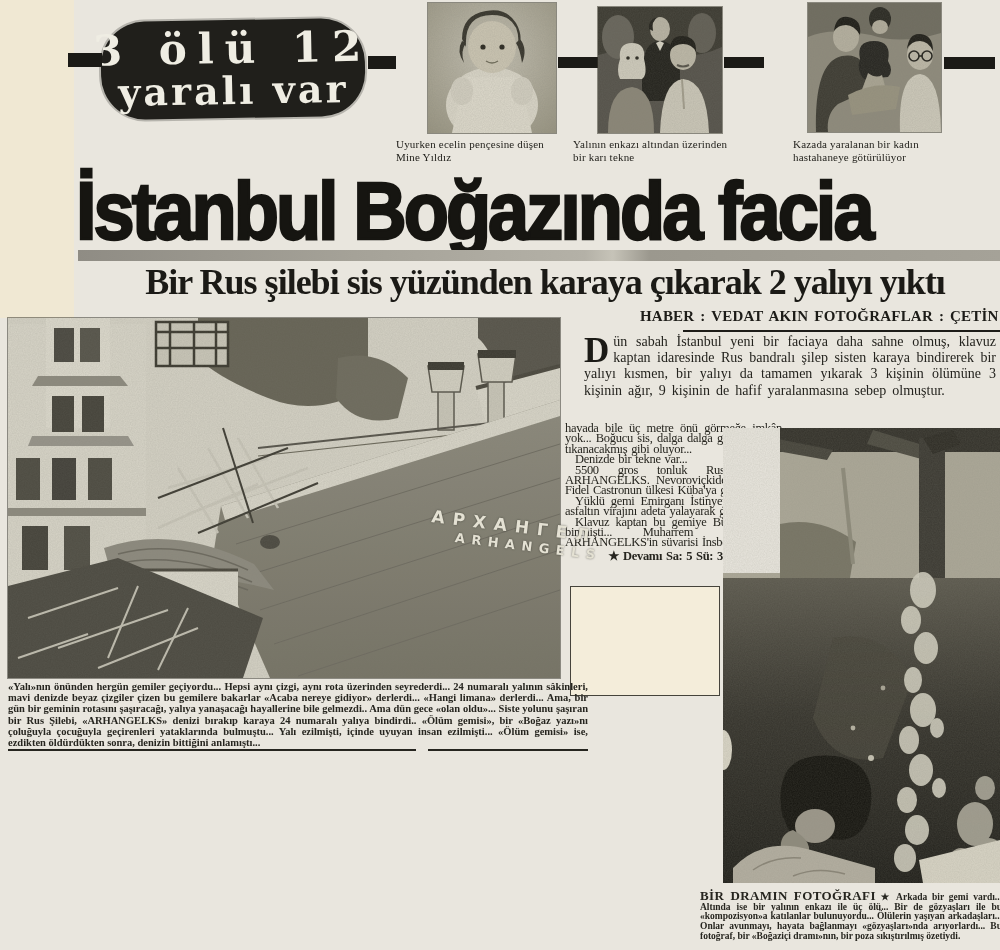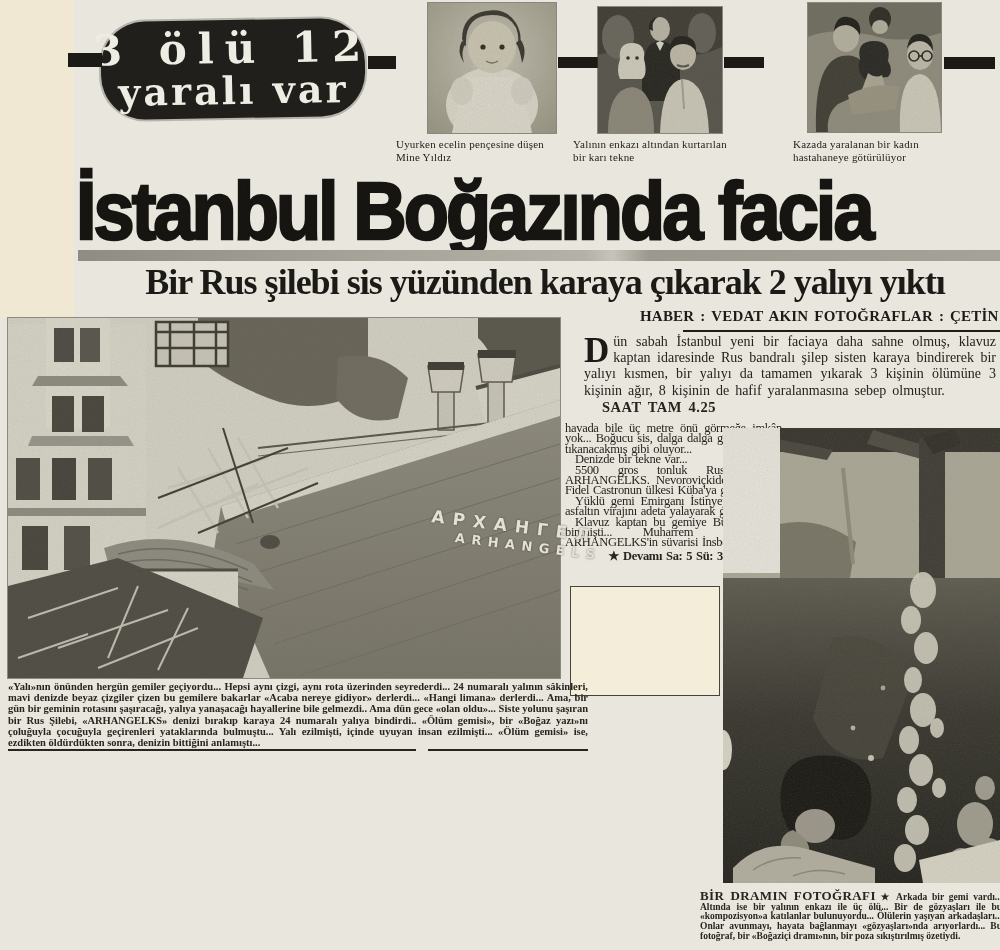--- a/index.html
+++ b/index.html
@@ -186,21 +186,21 @@
     <circle cx="39" cy="51" r="1.8" fill="#2a2820"></circle>
 
   <ellipse cx="85" cy="48" rx="13" ry="15" fill="#bdb8a7"></ellipse>
   <path d="M72,44 q0,-16 13,-15 q14,1 13,16 q-4,-8 -13,-8 q-9,0 -13,7z" fill="#1f1e18"></path>
   <path d="M79,58 q6,3 12,0" stroke="#57544a" stroke-width="2" fill="none"></path>
   <path d="M62,126 q2,-52 23,-54 q24,2 26,54z" fill="#cbc7b8"></path>
   <path d="M84,72 l2,30" stroke="#a29d8c" stroke-width="2"></path>
   <rect width="124" height="126" filter="url(#grain2)"></rect>
 </svg>
 <div class="abs pcap" style="left:573px;top:138px;width:175px">
-  <div>Yalının enkazı altından kurtarılan</div>
+  <div>Yalının enkazı altından üzerinden</div>
   <div>bir karı tekne</div>
 </div>
 
 <svg class="abs tphoto" style="left:808px;top:3px" width="133" height="129" viewBox="0 0 133 129">
   <defs>
     <filter id="grain3">
         <feTurbulence type="fractalNoise" baseFrequency="0.9" numOctaves="2"></feTurbulence>
       <feColorMatrix type="matrix" values="0 0 0 0 .2 0 0 0 0 .2 0 0 0 0 .17 0 0 0 .22 0"></feColorMatrix>
       </filter>
   </defs>
@@ -232,22 +232,21 @@
   <div>hastahaneye götürülüyor</div>
 </div>
 
 <div class="abs headline">İstanbul Boğazında facia</div>
 <div class="abs graybar"></div>
 <div class="abs subheadline">Bir Rus şilebi sis yüzünden karaya çıkarak 2 yalıyı yıktı</div>
 <div class="abs byline">HABER : VEDAT AKIN FOTOĞRAFLAR : ÇETİN ŞENCAN</div>
 <div class="abs byline-rule"></div>
 
 <div class="abs story">
-  <p><span class="dropcap">D</span><span>ün sabah İstanbul yeni bir faciaya daha sahne olmuş, klavuz kaptan idaresinde Rus bandralı şilep sisten karaya bindirerek bir yalıyı kısmen, bir yalıyı da tamamen yıkarak 3 kişinin ölümüne 3 kişinin ağır, 8 kişinin de hafif yaralanmasına sebep olmuştur.</span></p>
-  <p class="time-heading">SAAT TAM 4.25</p>
+  <p><span class="dropcap">D</span><span>ün sabah İstanbul yeni bir faciaya daha sahne olmuş, klavuz kaptan idaresinde Rus bandralı şilep sisten karaya bindirerek bir yalıyı kısmen, bir yalıyı da tamamen yıkarak 3 kişinin ölümüne 3 kişinin ağır, 9 kişinin de hafif yaralanmasına sebep olmuştur.</span></p>
 </div>
 
 <div class="abs column">
   <p>havada bile üç metre önü görmeğe imkân yok... Boğucu sis, dalga dalga geliyor, insan tıkanacakmış gibi oluyor...</p>
   <p class="ind">Denizde bir tekne var...</p>
   <p class="ind">5500 gros tonluk Rus bandralı ARHANGELKS. Nevoroviçkiden hareketle Fidel Castronun ülkesi Küba'ya gidiyor...</p>
   <p class="ind">Yüklü gemi Emirganı İstinyeye bağlayan asfaltın virajını adeta yalayarak geçti.</p>
   <p class="ind">Klavuz kaptan bu gemiye Büyükdereden binmişti... Muharrem Kamaoğlu... ARHANGELKS'in süvarisi İnsberg'e</p>
   <p class="continuation">★ Devamı Sa: 5 Sü: 3 de</p>
 </div>

